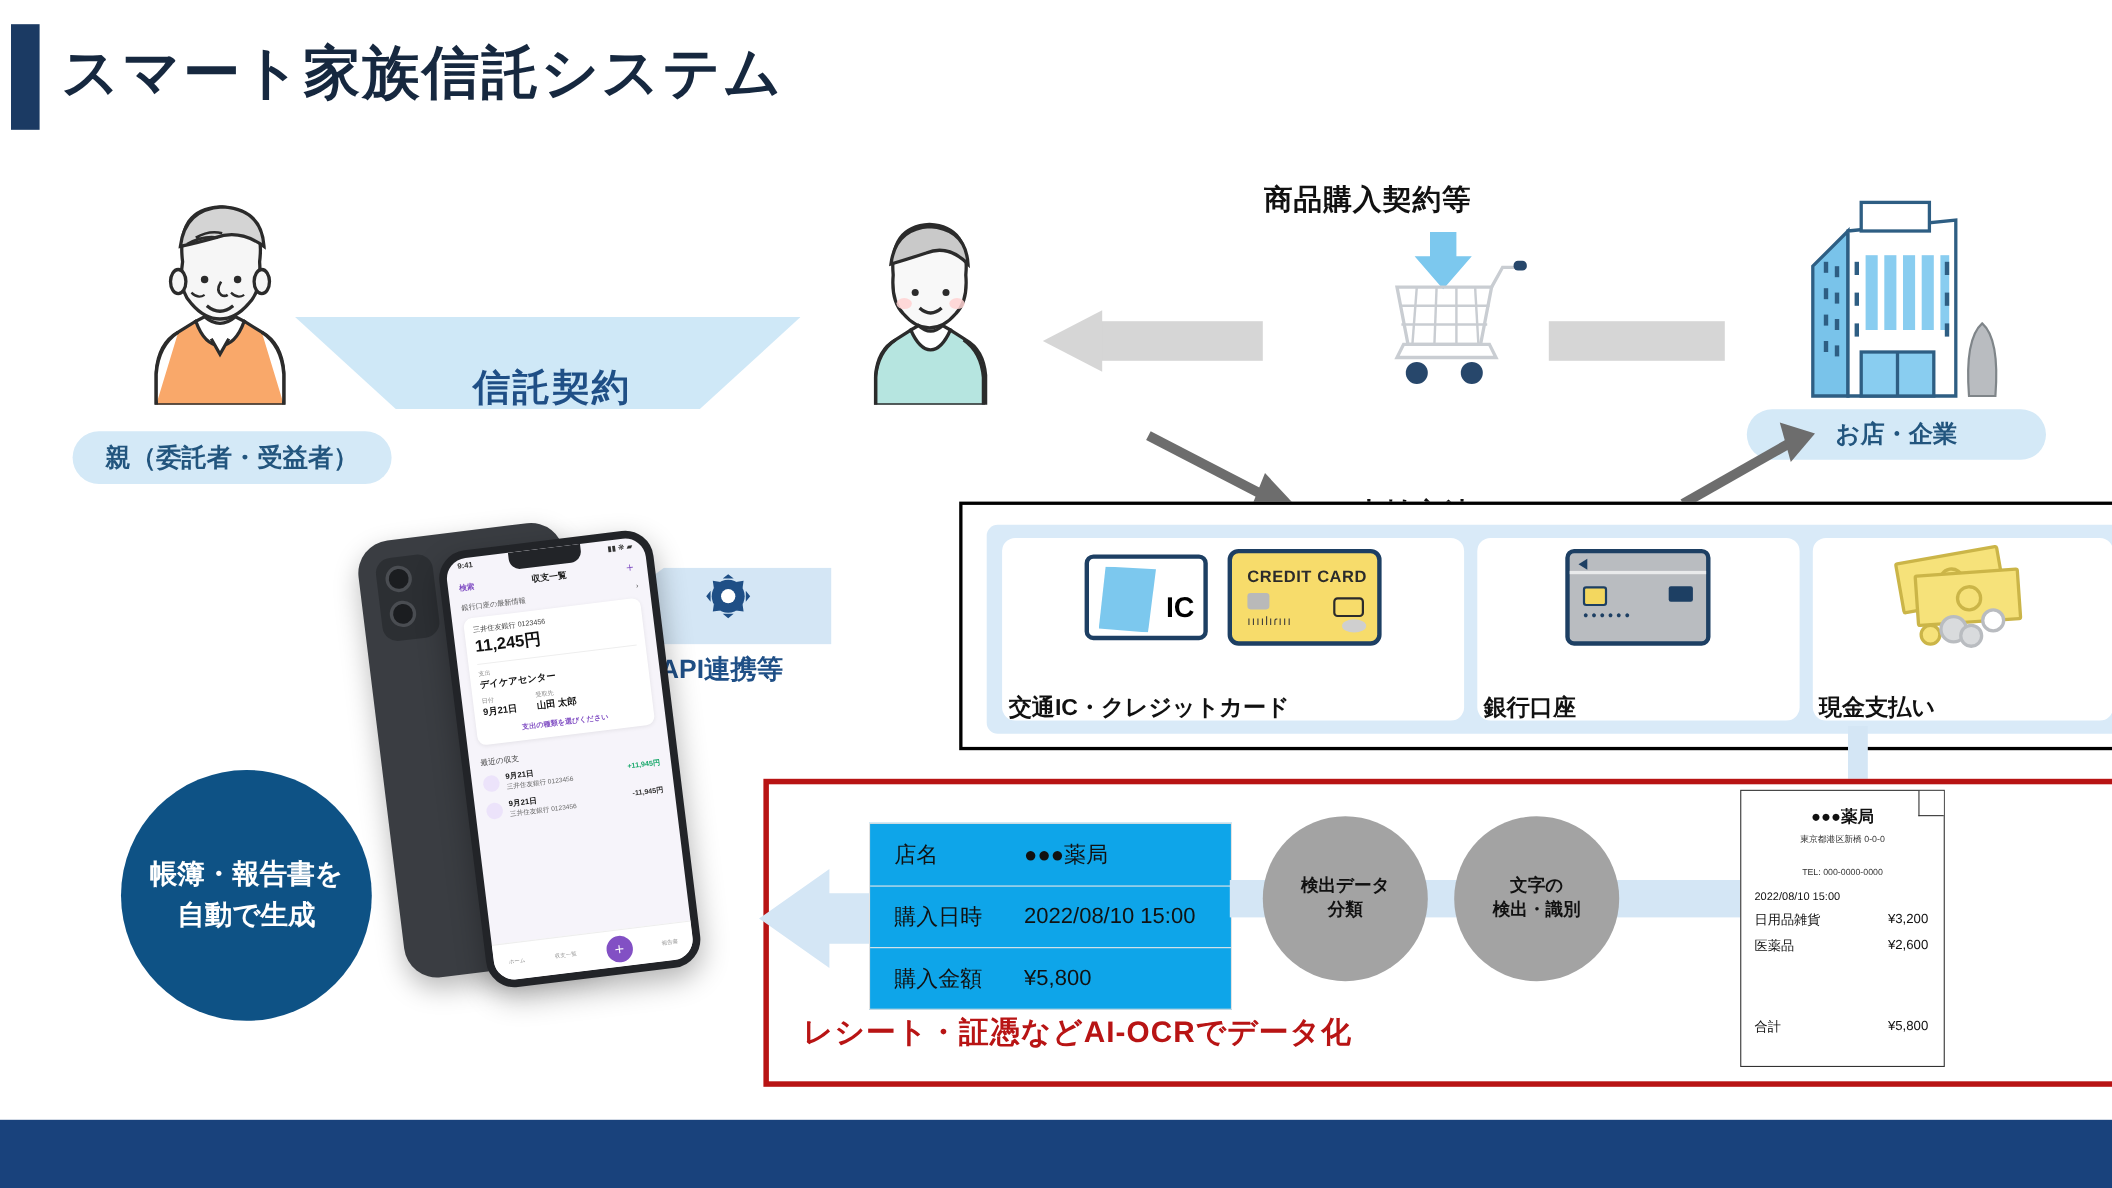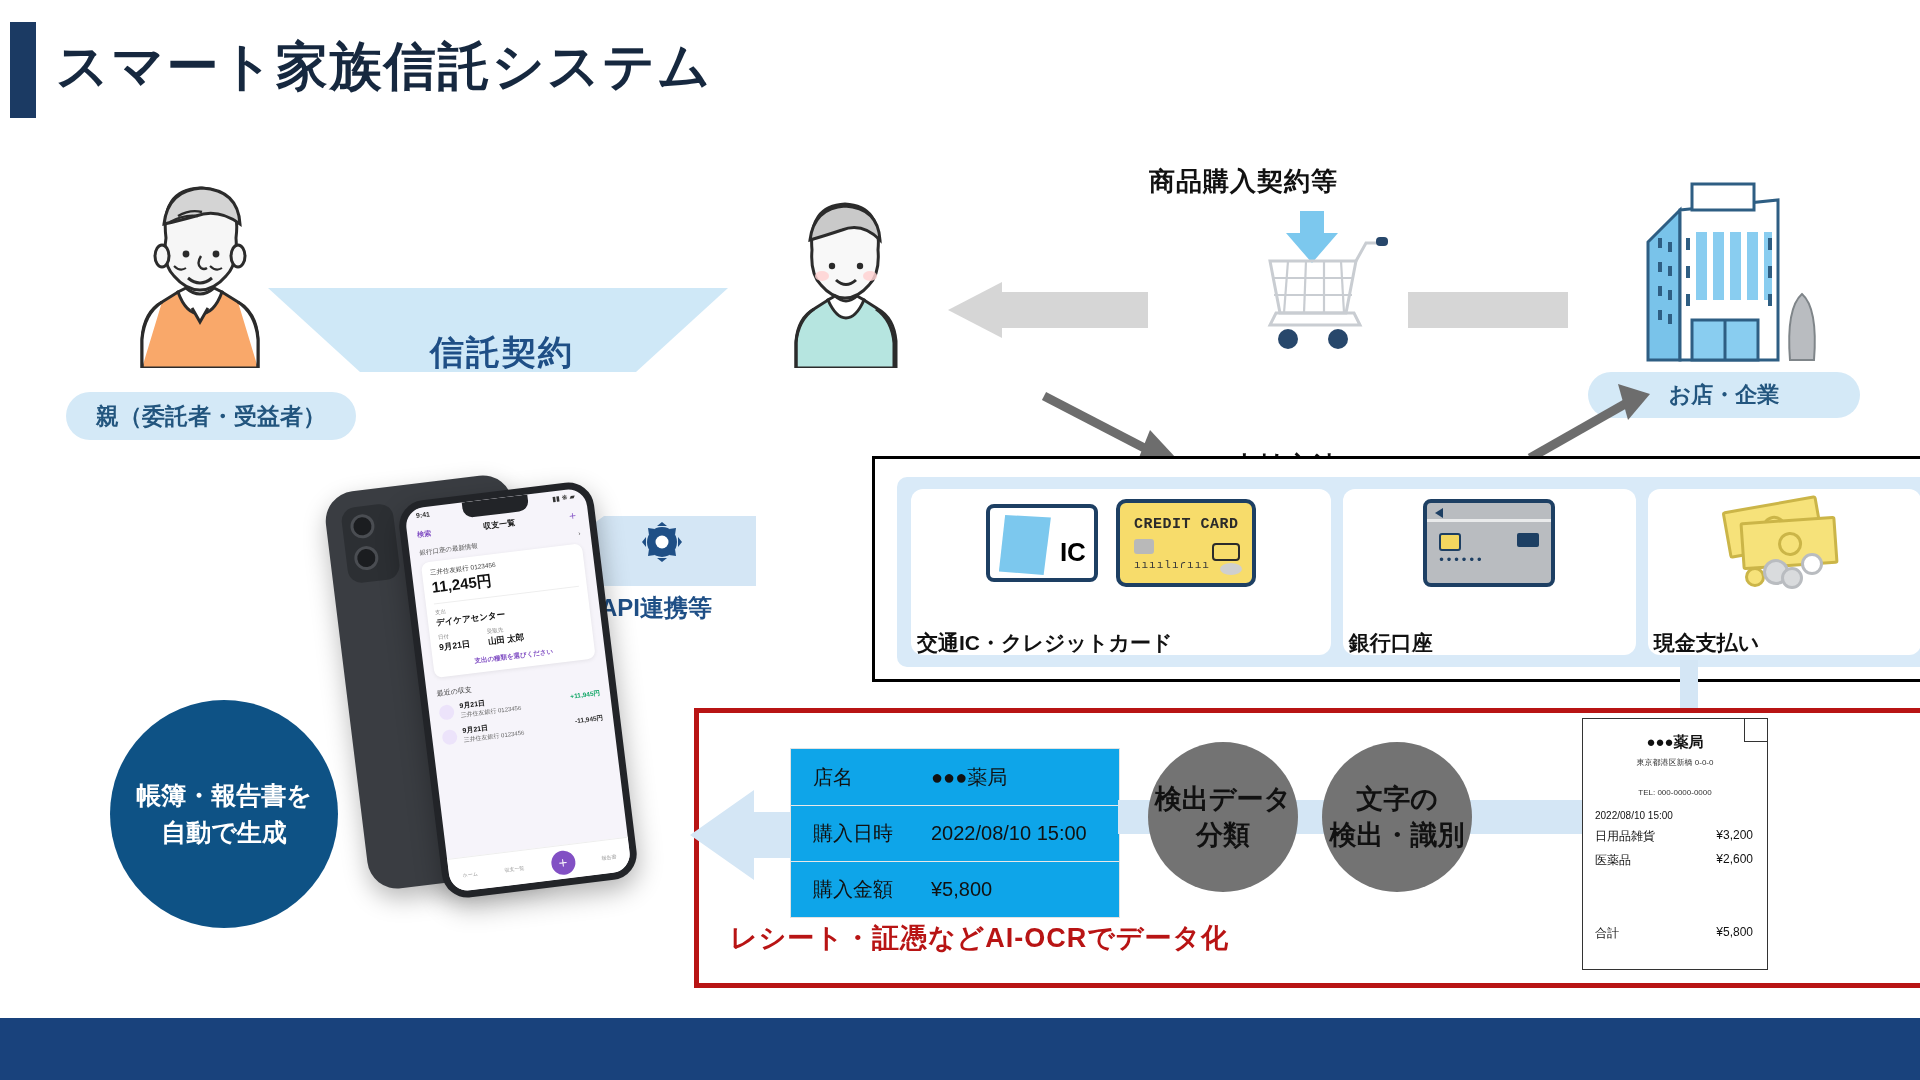--- a/index.html
+++ b/index.html
@@ -99,21 +99,21 @@
     position: absolute; left: 9px; top: 7px;
     width: 52px; height: 60px; background: #7cc8ee;
     clip-path: polygon(12% 0, 100% 4%, 86% 100%, 0 94%);
   }
   .ic-card .ic {
     position: absolute; right: 8px; bottom: 10px;
     font-size: 26px; font-weight: 700; color: #000000;
   }
   .cc-card {
     width: 140px; height: 88px; background: #f7dc6b;
-    border: 4px solid #1d3f63; border-radius: 10px; position: relative; font-family: Liberation Mono, monospace;
+    border: 4px solid #1d3f63; border-radius: 10px; position: relative;
   }
   .cc-card .cc-t {
     position: absolute; left: 14px; top: 13px;
     font-size: 15px; font-weight: 700; color: #2b2b2b; letter-spacing: .5px;
   }
   .cc-card .chip {
     position: absolute; left: 14px; top: 36px;
     width: 20px; height: 15px; background: #b9b9b9; border-radius: 3px;
   }
   .cc-card .nums {
@@ -168,23 +168,23 @@
   .ocr-row { display: flex; align-items: center; height: 56px; padding: 0 22px; }
   .ocr-row + .ocr-row { border-top: 1px solid #e8e8e8; }
   .ocr-row .k { width: 118px; font-size: 20px; color: #111; }
   .ocr-row .v { font-size: 20px; color: #111; }
 
   .blue-flow {
     position: absolute; background: #d4e6f5; height: 34px;
   }
   .circle-gray {
     position: absolute; width: 150px; height: 150px; border-radius: 50%;
-    background: #737373; display: flex; flex-direction: column;
+    background: #a3a3a3; display: flex; flex-direction: column;
     align-items: center; justify-content: center;
-    font-size: 27px; font-weight: 700; color: #111; line-height: 1.35;
+    font-size: 16px; font-weight: 700; color: #111; line-height: 1.35;
     text-align: center;
   }
 
   
   .receipt {
     position: absolute; left: 1582px; top: 718px;
     width: 186px; height: 252px; background: #fff;
     border: 1px solid #333;
   }
   .receipt .foldline {

